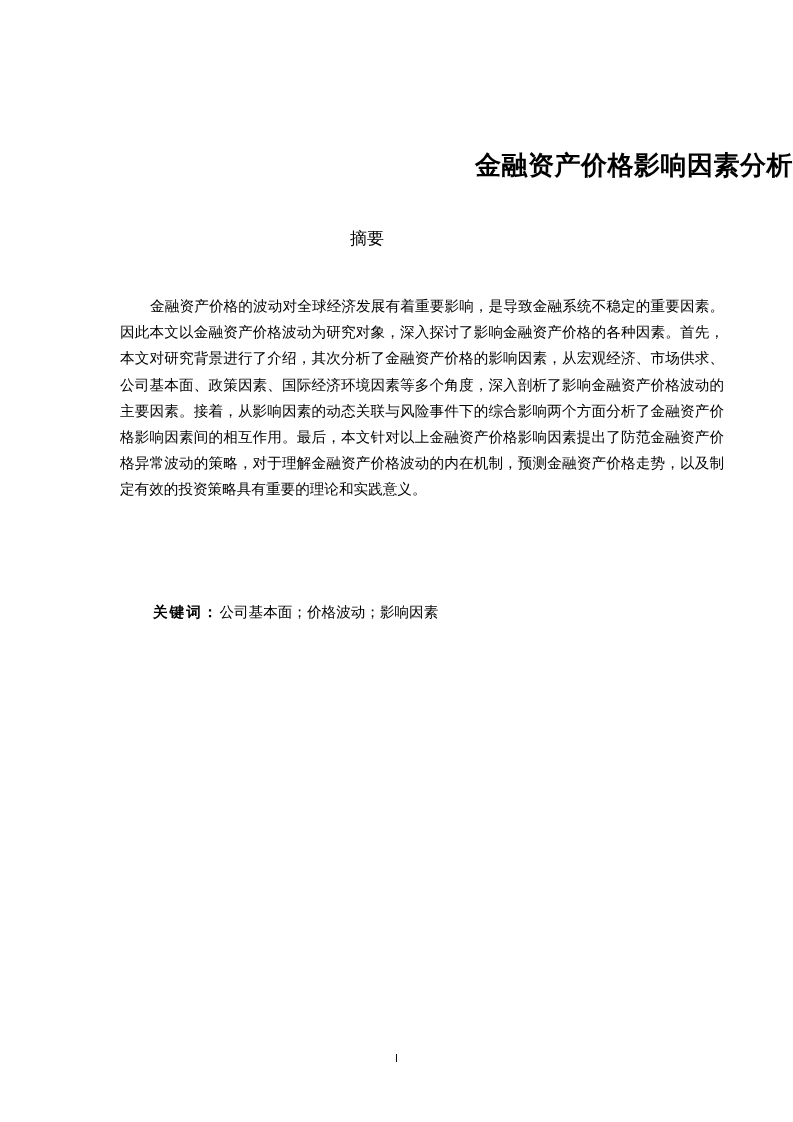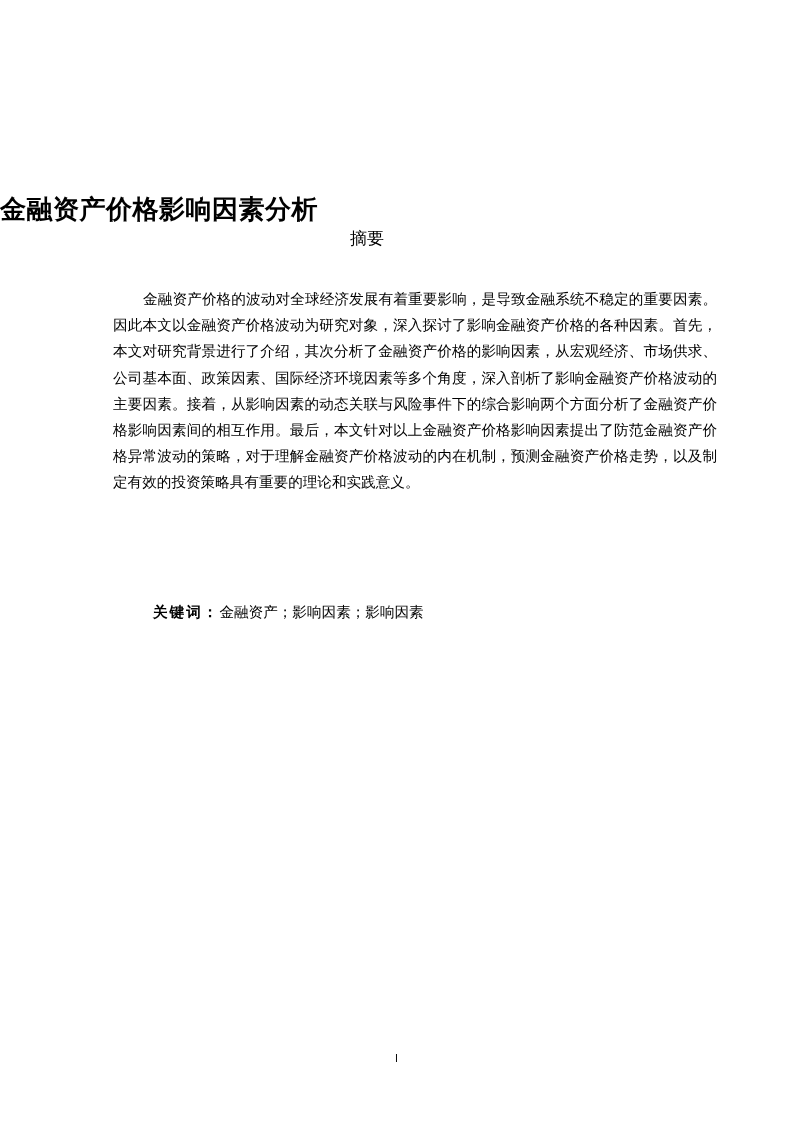--- a/index.html
+++ b/index.html
@@ -18,47 +18,46 @@
     .page {
       position: absolute;
       left: 0; top: 0;
       width: 793px; height: 1122px;
       background: #ffffff;
     }
     .title {
       position: absolute;
       left: 0; width: 793px;
       top: 148px;
-      text-align: left;
+      text-align: right;
       font-family: "DejaVu Sans", "Liberation Sans", sans-serif;
       font-weight: bold;
       font-size: 26px;
       line-height: 34px;
       letter-spacing: 0.5px;
-      margin-top: 44px;
     }
     .abstract-heading {
       position: absolute;
       left: 0; width: 734px;
       top: 226px;
       text-align: center;
       font-family: "DejaVu Sans", "Liberation Sans", sans-serif;
       font-size: 17px;
       line-height: 24px;
     }
     .abstract-body {
       position: absolute;
       left: 112px;
       top: 285px;
       width: 604px;
       font-size: 14.6px;
       line-height: 26.2px;
       text-align: justify;
       text-indent: 30px;
-      margin: 1px;
+      margin: 8px;
     }
     .keywords {
       position: absolute;
       left: 145px;
       top: 601px;
       font-size: 14.6px;
       line-height: 22px;
       white-space: nowrap;
     }
     .keywords-label {
@@ -81,17 +80,17 @@
 <body>
 
 <div class="page">
   <div class="title">金融资产价格影响因素分析</div>
 
   <div class="abstract-heading">摘要</div>
 
   <p class="abstract-body">金融资产价格的波动对全球经济发展有着重要影响，是导致金融系统不稳定的重要因素。因此本文以金融资产价格波动为研究对象，深入探讨了影响金融资产价格的各种因素。首先，本文对研究背景进行了介绍，其次分析了金融资产价格的影响因素，从宏观经济、市场供求、公司基本面、政策因素、国际经济环境因素等多个角度，深入剖析了影响金融资产价格波动的主要因素。接着，从影响因素的动态关联与风险事件下的综合影响两个方面分析了金融资产价格影响因素间的相互作用。最后，本文针对以上金融资产价格影响因素提出了防范金融资产价格异常波动的策略，对于理解金融资产价格波动的内在机制，预测金融资产价格走势，以及制定有效的投资策略具有重要的理论和实践意义。</p>
 
   <div class="keywords">
-    <span class="keywords-label">关键词：</span><span>金融资产；影响因素；影响因素</span>
+    <span class="keywords-label">关键词：</span><span>公司基本面；价格波动；影响因素</span>
   </div>
 
   <div class="page-number">I</div>
 </div>
 
 </body></html>

